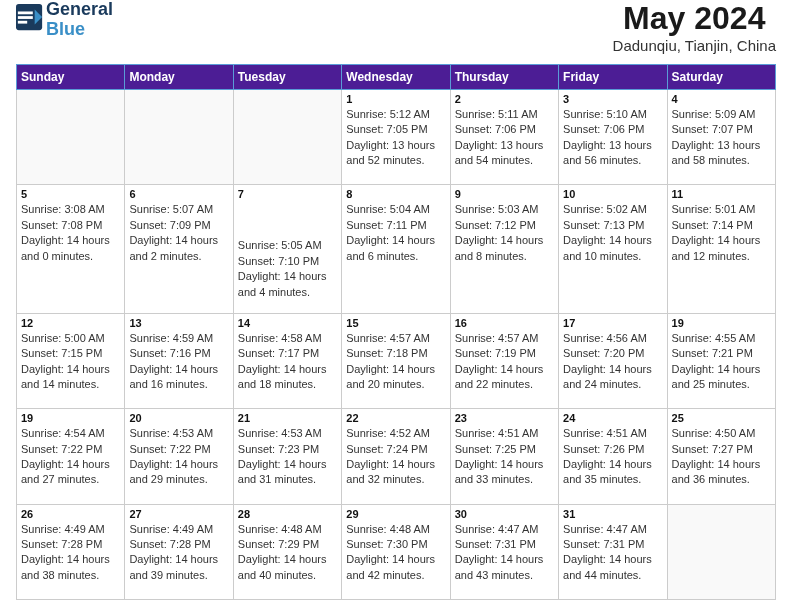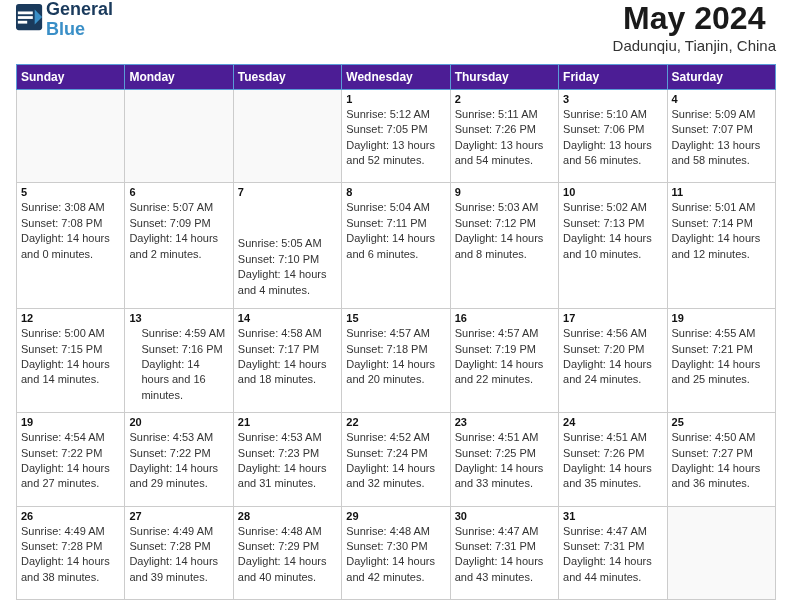--- a/index.html
+++ b/index.html
@@ -139,21 +139,21 @@
           <td class="empty"></td>
           <td>
             <div class="day-num">1</div>
             <div class="day-info" style="white-space: pre-line;">Sunrise: 5:12 AM
 Sunset: 7:05 PM
 Daylight: 13 hours and 52 minutes.</div>
           </td>
           <td>
             <div class="day-num">2</div>
             <div class="day-info" style="white-space: pre-line;">Sunrise: 5:11 AM
-Sunset: 7:26 PM
+Sunset: 7:06 PM
 Daylight: 13 hours and 54 minutes.</div>
           </td>
           <td>
             <div class="day-num">3</div>
             <div class="day-info" style="white-space: pre-line;">Sunrise: 5:10 AM
 Sunset: 7:06 PM
 Daylight: 13 hours and 56 minutes.</div>
           </td>
           <td>
             <div class="day-num">4</div>
@@ -208,21 +208,21 @@
         </tr>
         <tr class="week-row">
           <td>
             <div class="day-num">12</div>
             <div class="day-info" style="white-space: pre-line;">Sunrise: 5:00 AM
 Sunset: 7:15 PM
 Daylight: 14 hours and 14 minutes.</div>
           </td>
           <td>
             <div class="day-num">13</div>
-            <div class="day-info" style="white-space: pre-line; margin-left: 12px;">Sunrise: 4:59 AM
+            <div class="day-info" style="white-space: pre-line;">Sunrise: 4:59 AM
 Sunset: 7:16 PM
 Daylight: 14 hours and 16 minutes.</div>
           </td>
           <td>
             <div class="day-num">14</div>
             <div class="day-info" style="white-space: pre-line;">Sunrise: 4:58 AM
 Sunset: 7:17 PM
 Daylight: 14 hours and 18 minutes.</div>
           </td>
           <td>

